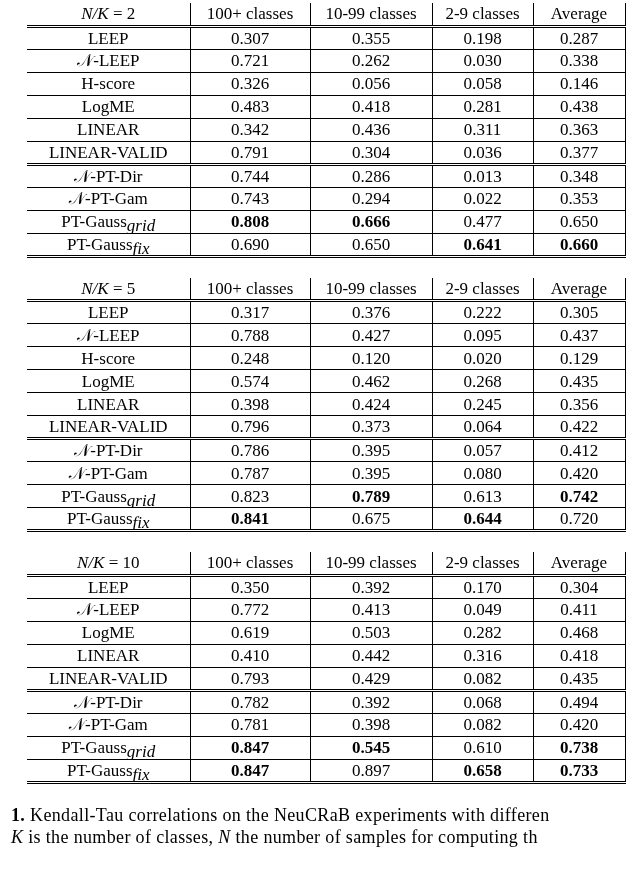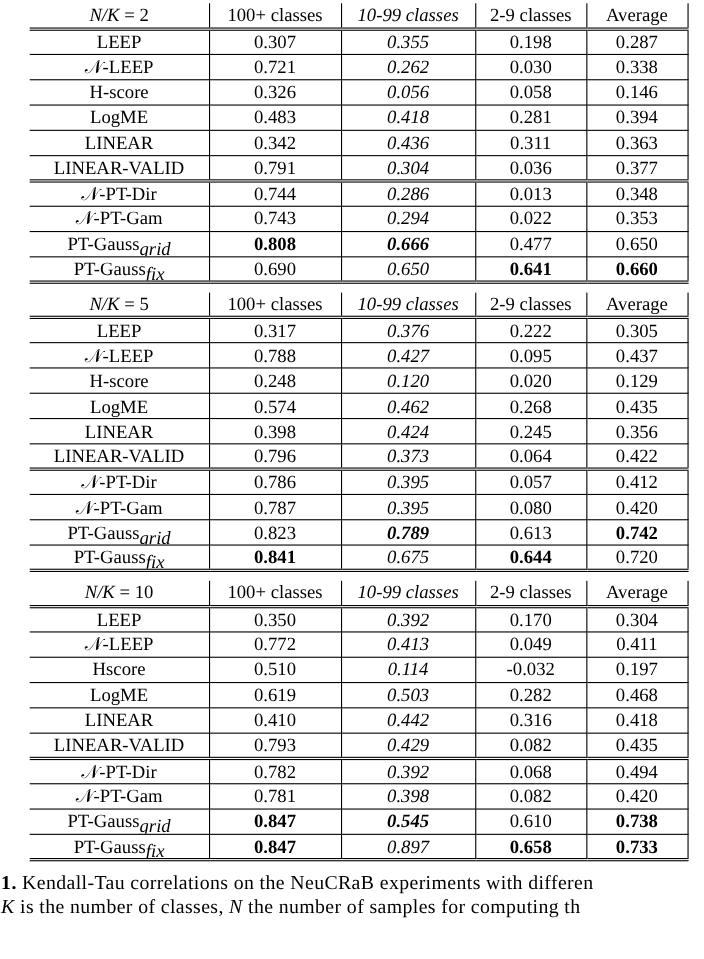--- a/index.html
+++ b/index.html
@@ -5,48 +5,48 @@
   *{box-sizing:border-box;}
   html,body{margin:0;padding:0;}
   body{
     width:640px;height:872px;overflow:hidden;
     background:#ffffff;color:#000;
     font-family:"Liberation Serif","DejaVu Serif","DejaVu Sans",serif;
   }
   .page{padding-top:3px;}
   table{
     border-collapse:collapse;
-    margin:0 0 8px 27px;
+    margin:0 0 20px 27px;
     table-layout:fixed;
     font-size:17px;
   }
   th,td{
     border-right:1px solid #000;
     border-bottom:1px solid #000;
     text-align:center;
     vertical-align:middle;
     height:23px;
     padding:0 2px;
     font-weight:normal;
     line-height:1;
     overflow:hidden;
     white-space:nowrap;
   }
   tr.rd th, tr.rd td{border-bottom:3px double #000;}
   .c0{width:163px;}
   .c1{width:120px;}
-  .c2{width:122px;font-style:italic;}
+  .c2{width:122px;}
   .c3{width:101px;}
   .c4{width:92px;}
   td.b{font-weight:bold;}
   .mi{font-style:italic;}
   sub.mi{font-size:17px;line-height:0;}
   .caption{
     margin-top:4px;
-    padding-left:1px;
+    padding-left:11px;
     font-size:18px;
     letter-spacing:0.35px;
     line-height:22px;
     white-space:nowrap;
     overflow:hidden;
   }
   .caption .b{font-weight:bold;}
 </style>
 </head>
 <body>
@@ -81,21 +81,21 @@
           <td class="c1">0.326</td>
           <td class="c2">0.056</td>
           <td class="c3">0.058</td>
           <td class="c4">0.146</td>
         </tr>
         <tr>
           <td class="c0"><span>LogME</span></td>
           <td class="c1">0.483</td>
           <td class="c2">0.418</td>
           <td class="c3">0.281</td>
-          <td class="c4">0.394</td>
+          <td class="c4">0.438</td>
         </tr>
         <tr>
           <td class="c0"><span>LINEAR</span></td>
           <td class="c1">0.342</td>
           <td class="c2">0.436</td>
           <td class="c3">0.311</td>
           <td class="c4">0.363</td>
         </tr>
         <tr class="rd">
           <td class="c0"><span>LINEAR-VALID</span></td>
@@ -232,27 +232,20 @@
           <td class="c4">0.304</td>
         </tr>
         <tr>
           <td class="c0"><span>𝒩-LEEP</span></td>
           <td class="c1">0.772</td>
           <td class="c2">0.413</td>
           <td class="c3">0.049</td>
           <td class="c4">0.411</td>
         </tr>
         <tr>
-          <td class="c0"><span>Hscore</span></td>
-          <td class="c1">0.510</td>
-          <td class="c2">0.114</td>
-          <td class="c3">-0.032</td>
-          <td class="c4">0.197</td>
-        </tr>
-        <tr>
           <td class="c0"><span>LogME</span></td>
           <td class="c1">0.619</td>
           <td class="c2">0.503</td>
           <td class="c3">0.282</td>
           <td class="c4">0.468</td>
         </tr>
         <tr>
           <td class="c0"><span>LINEAR</span></td>
           <td class="c1">0.410</td>
           <td class="c2">0.442</td>

